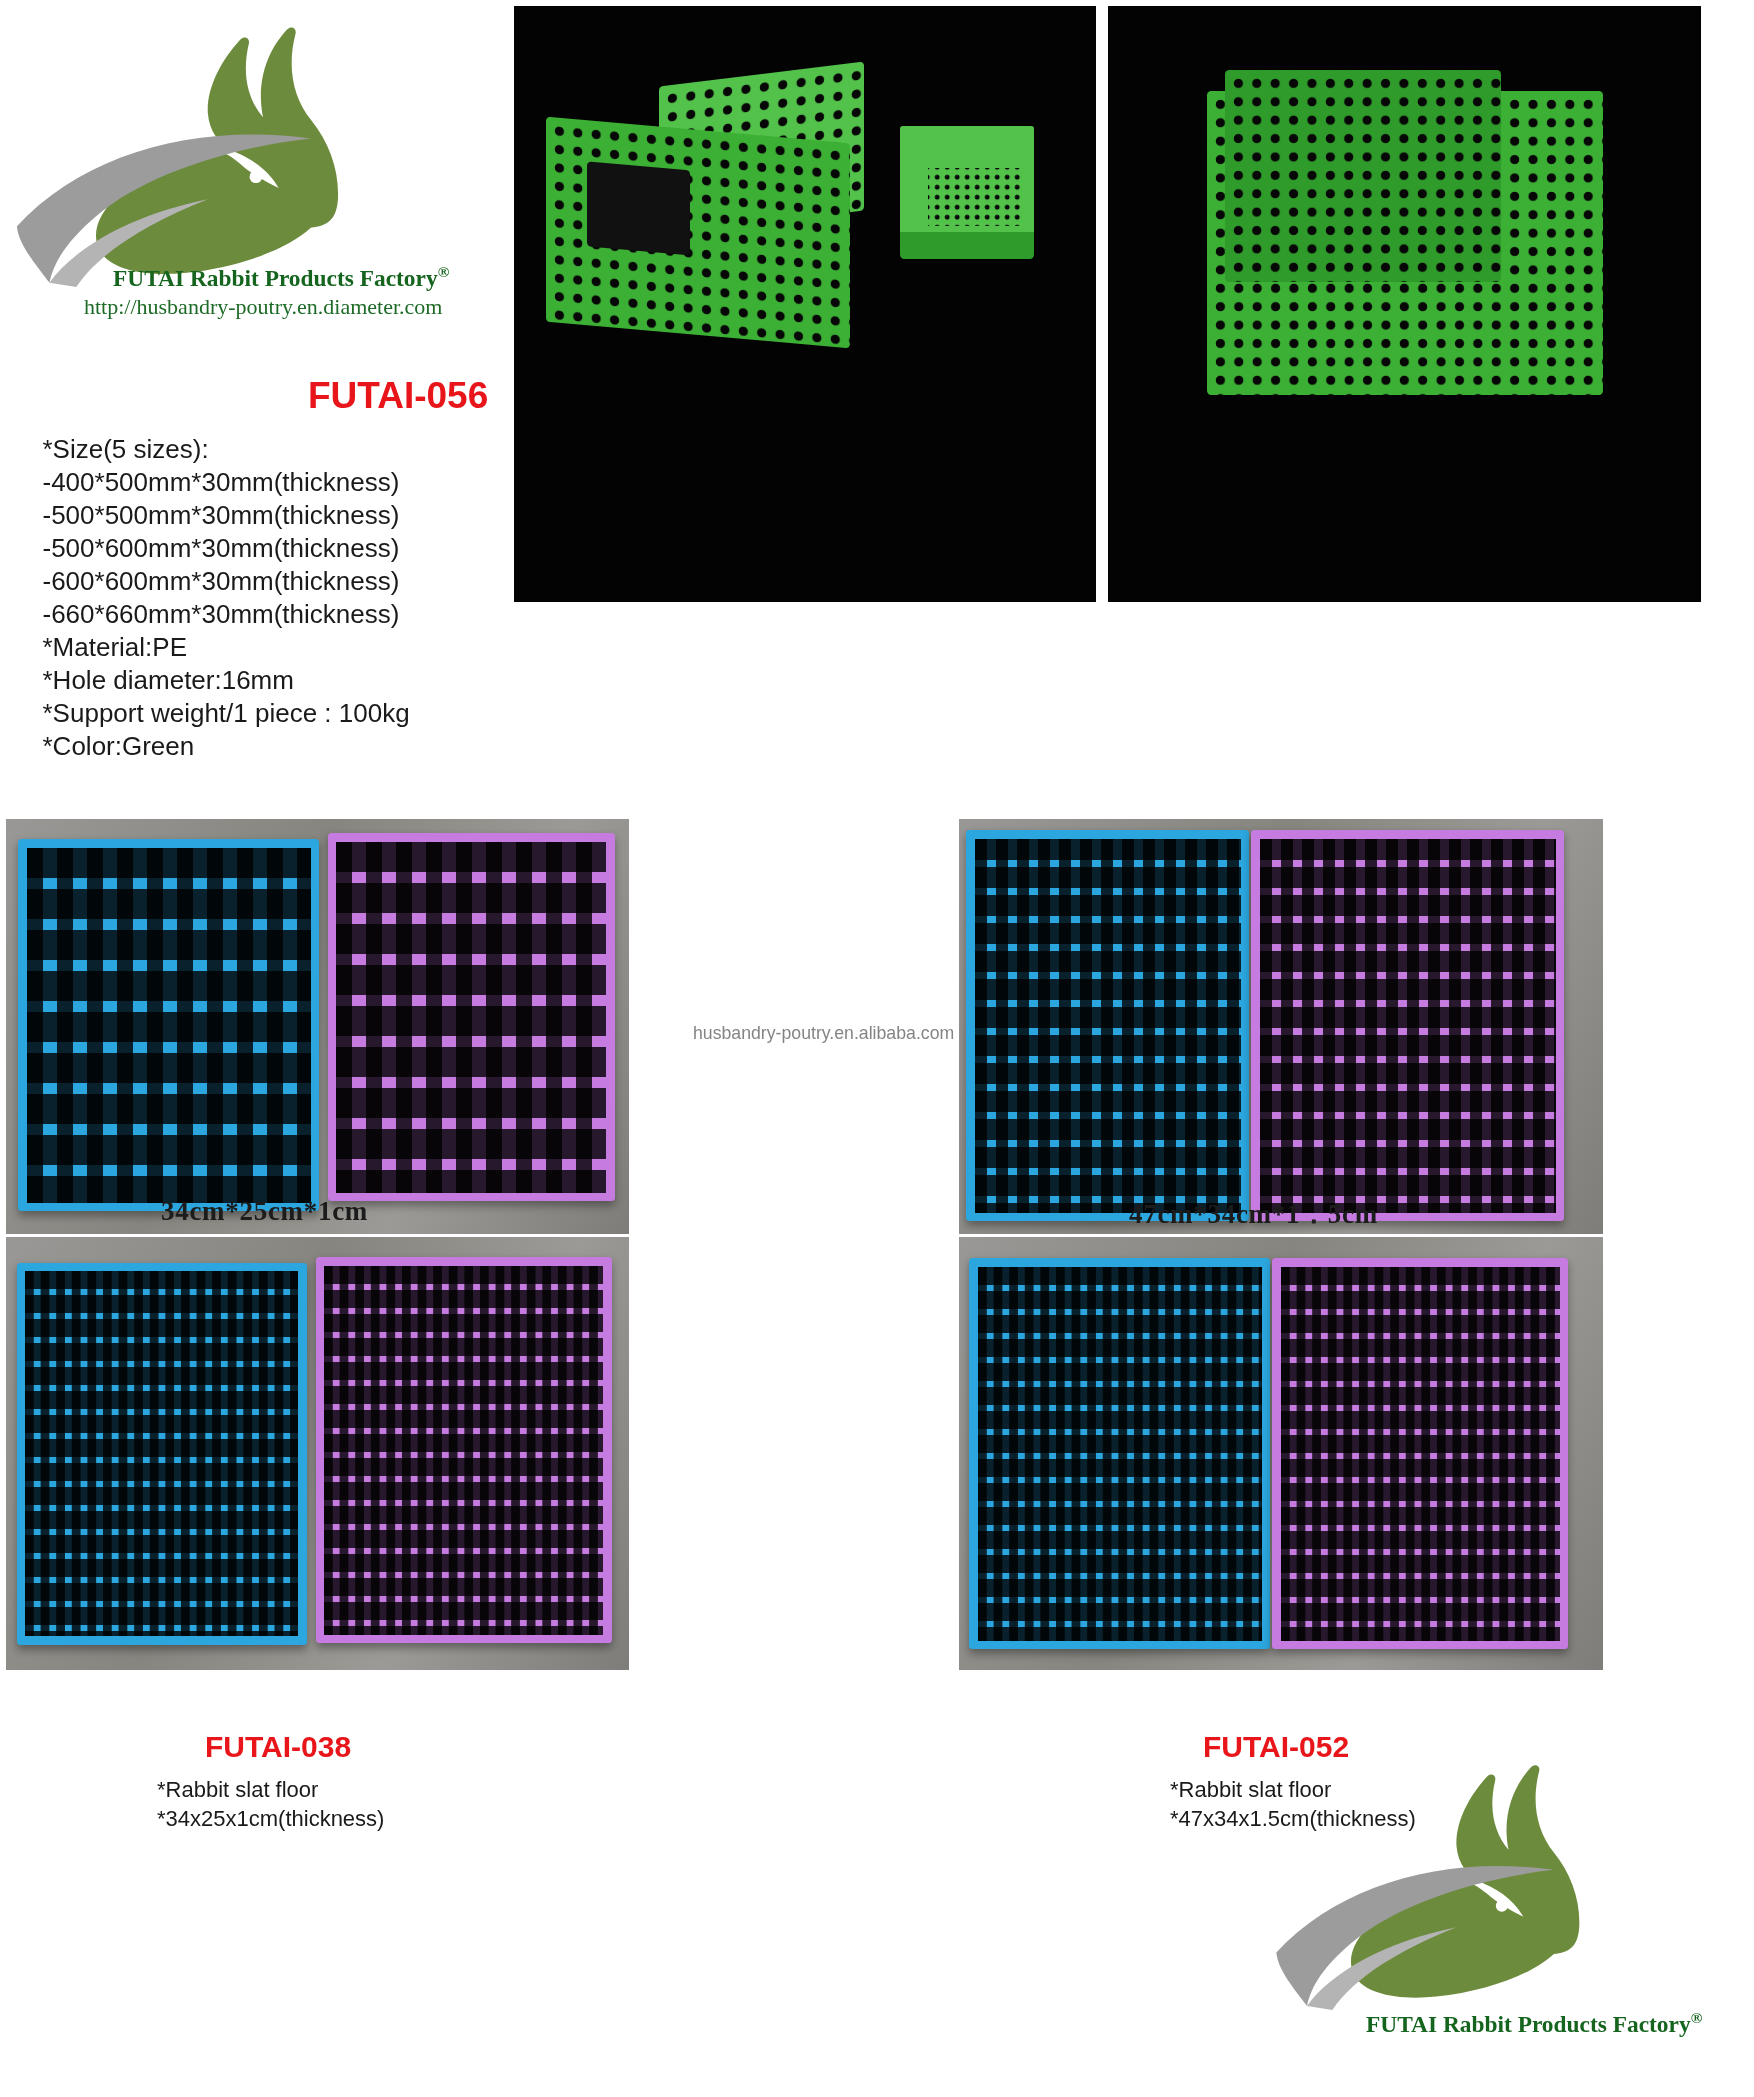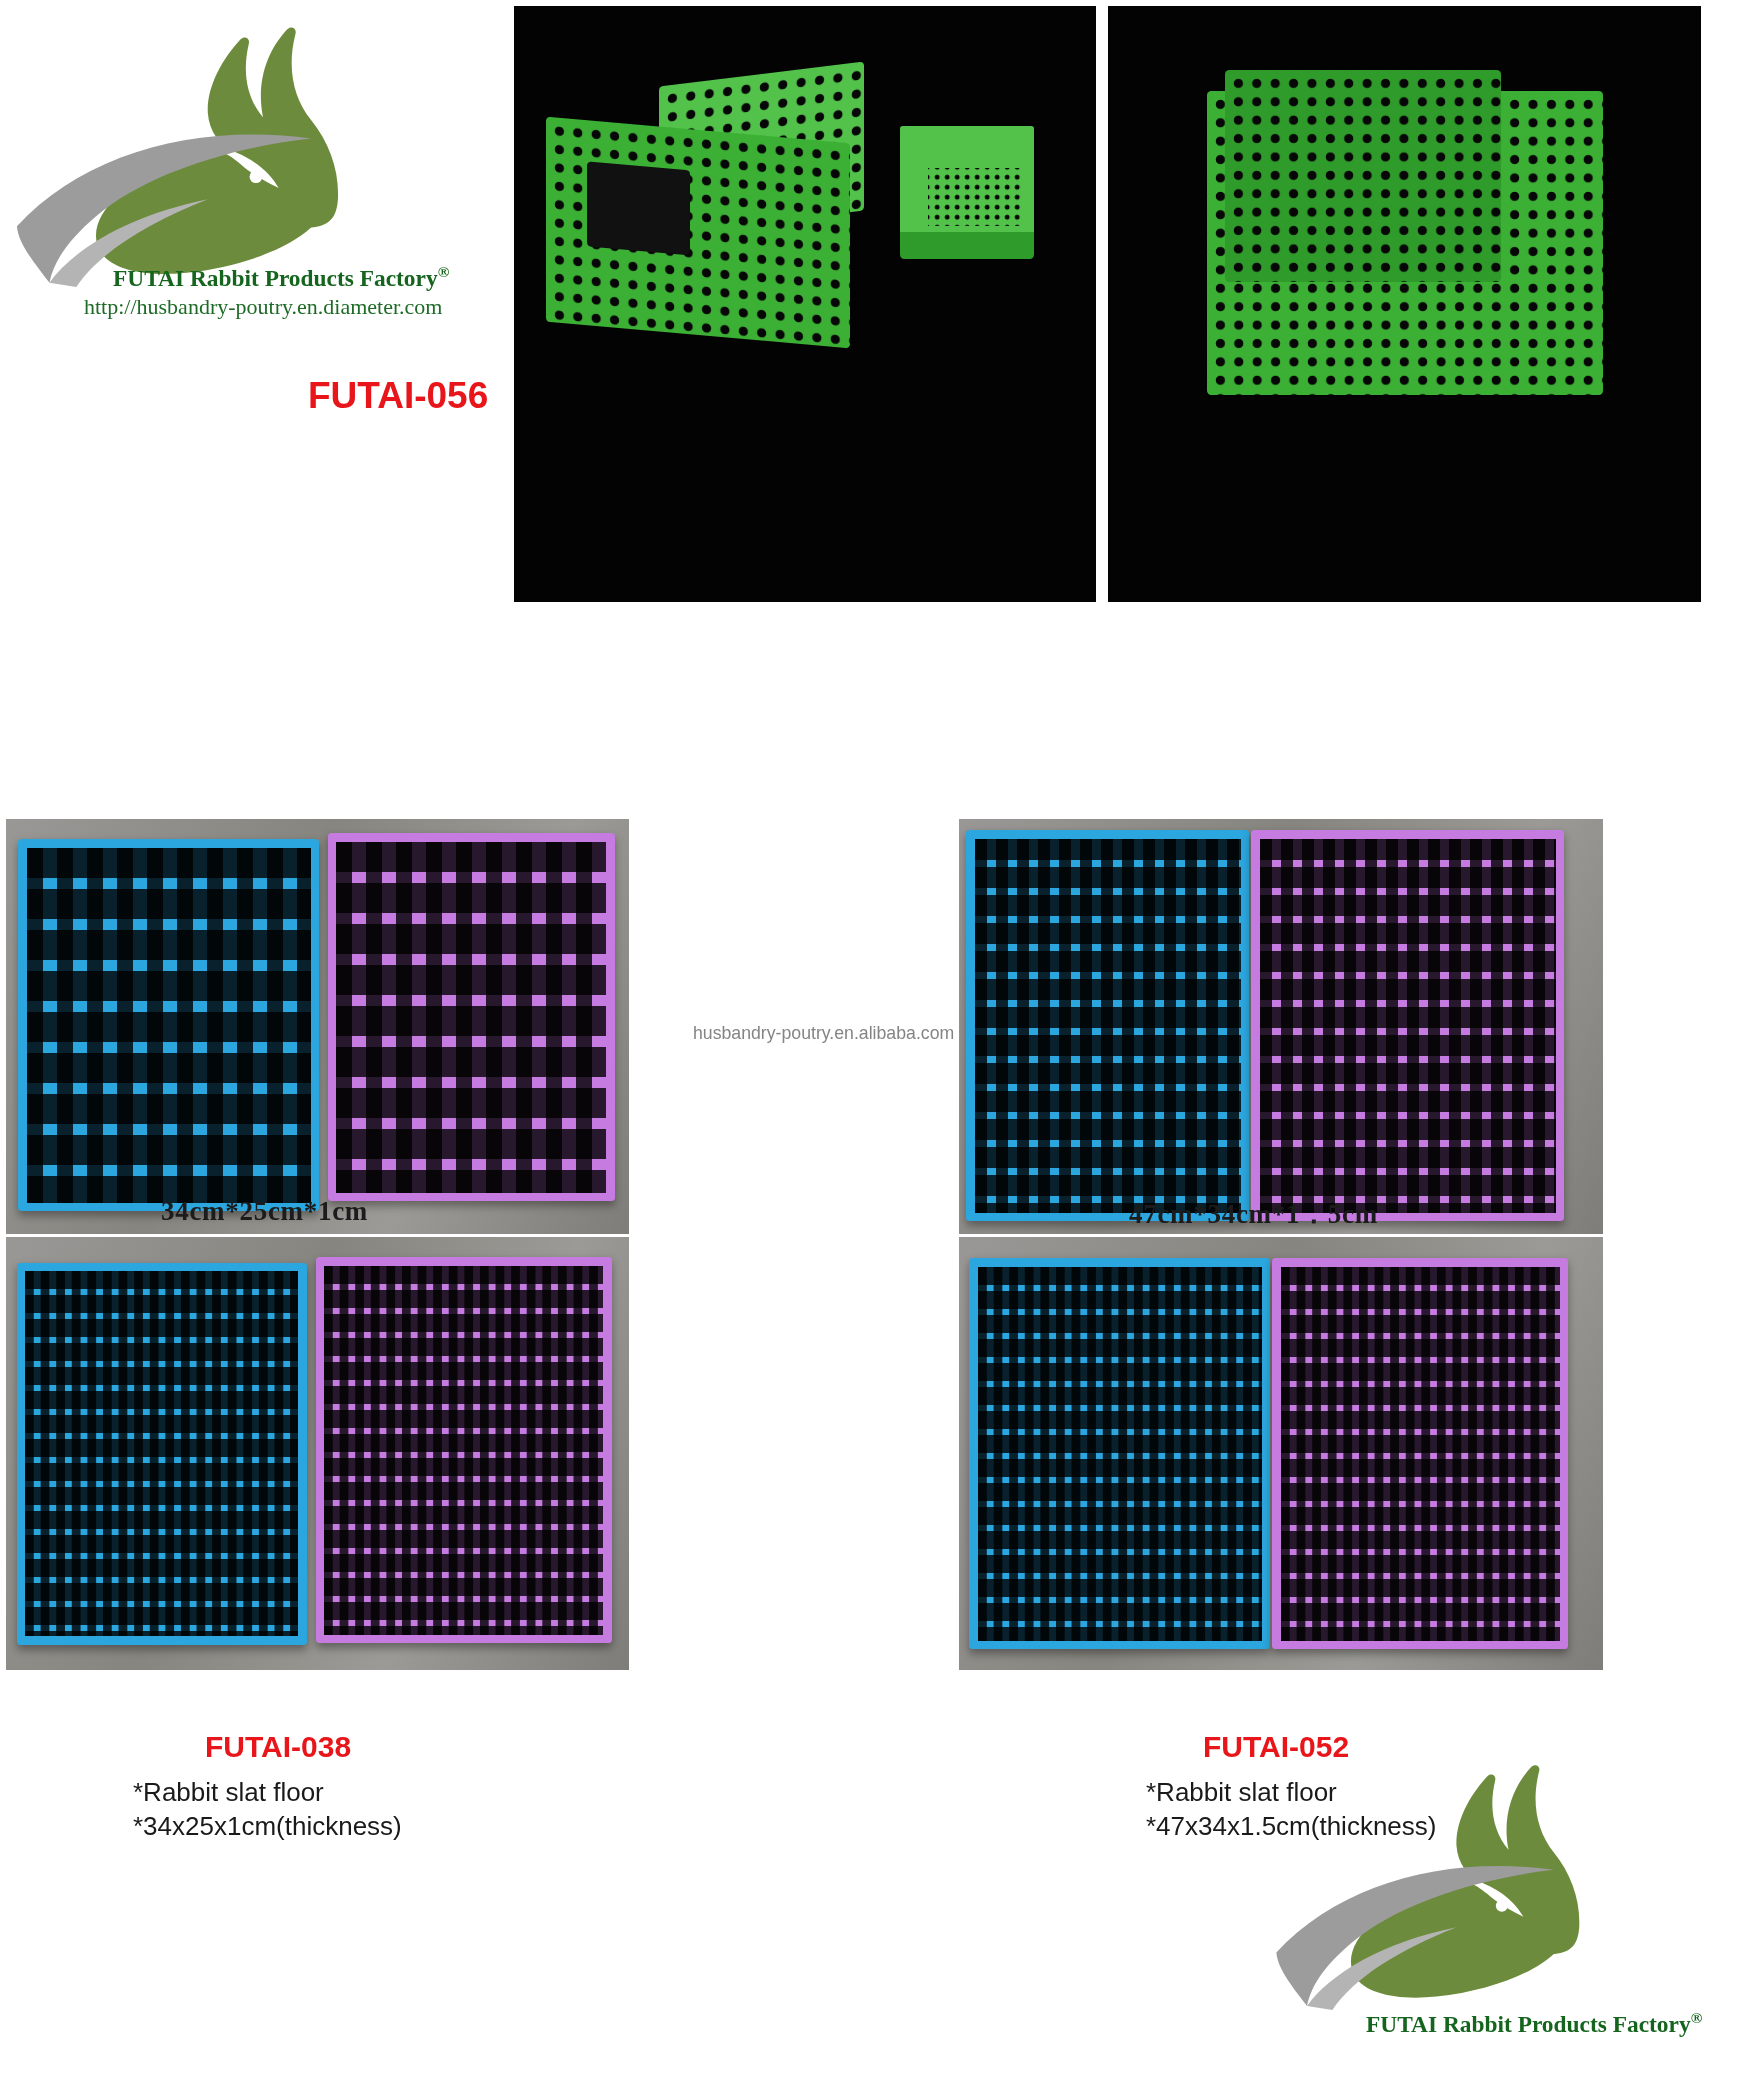--- a/index.html
+++ b/index.html
@@ -211,24 +211,25 @@
     color: #e8161a;
     font-size: 30px;
     font-weight: bold;
     white-space: nowrap;
   }
   #code-057 { left: 205px; top: 1730px; }
   #code-058 { left: 1203px; top: 1730px; }
 
   .caption-lines {
     position: absolute;
-    font-size: 26px;
+    font-size: 22px;
     line-height: 1.3;
     color: #1a1a1a;
     white-space: pre-line;
+    margin-left: 24px;
   }
   #desc-057 { left: 133px; top: 1776px; }
   #desc-058 { left: 1146px; top: 1776px; }
 
   
   #logo-bottom {
     position: absolute;
     left: 1267px;
     top: 1751px;
     width: 481px;
@@ -270,20 +271,30 @@
                C86 320 66 350 60 380 C42 356 16 326 14 300 Z" fill="#9c9c9c"></path>
       <path d="M60 380 C96 330 176 284 284 262 C198 296 130 338 98 386 Z" fill="#b4b4b4"></path>
     </svg>
     <div class="logo-text" id="logo-top-name"><span>FUTAI Rabbit Products Factory</span><span class="reg-mark">®</span></div>
     <div class="logo-text" id="logo-top-url">http://husbandry-poutry.en.diameter.com</div>
   </div>
 </div>
 
 <div id="spec-056">
   <div id="spec-056-code">FUTAI-056</div>
+  <div id="spec-056-lines">*Size(5 sizes):
+-400*500mm*30mm(thickness)
+-500*500mm*30mm(thickness)
+-500*600mm*30mm(thickness)
+-600*600mm*30mm(thickness)
+-660*660mm*30mm(thickness)
+*Material:PE
+*Hole diameter:16mm
+*Support weight/1 piece : 100kg
+*Color:Green</div>
 </div>
 
 <div class="photo" id="photo-056-a">
 
   <div class="mat light" style="left:145px; top:68px; width:205px; height:149px; transform: skewY(-7deg);">
     <div class="holes"></div>
   </div>
 
   <div class="mat" style="left:32px; top:124px; width:304px; height:205px; transform: skewY(5deg);">
     <div class="holes"></div>

